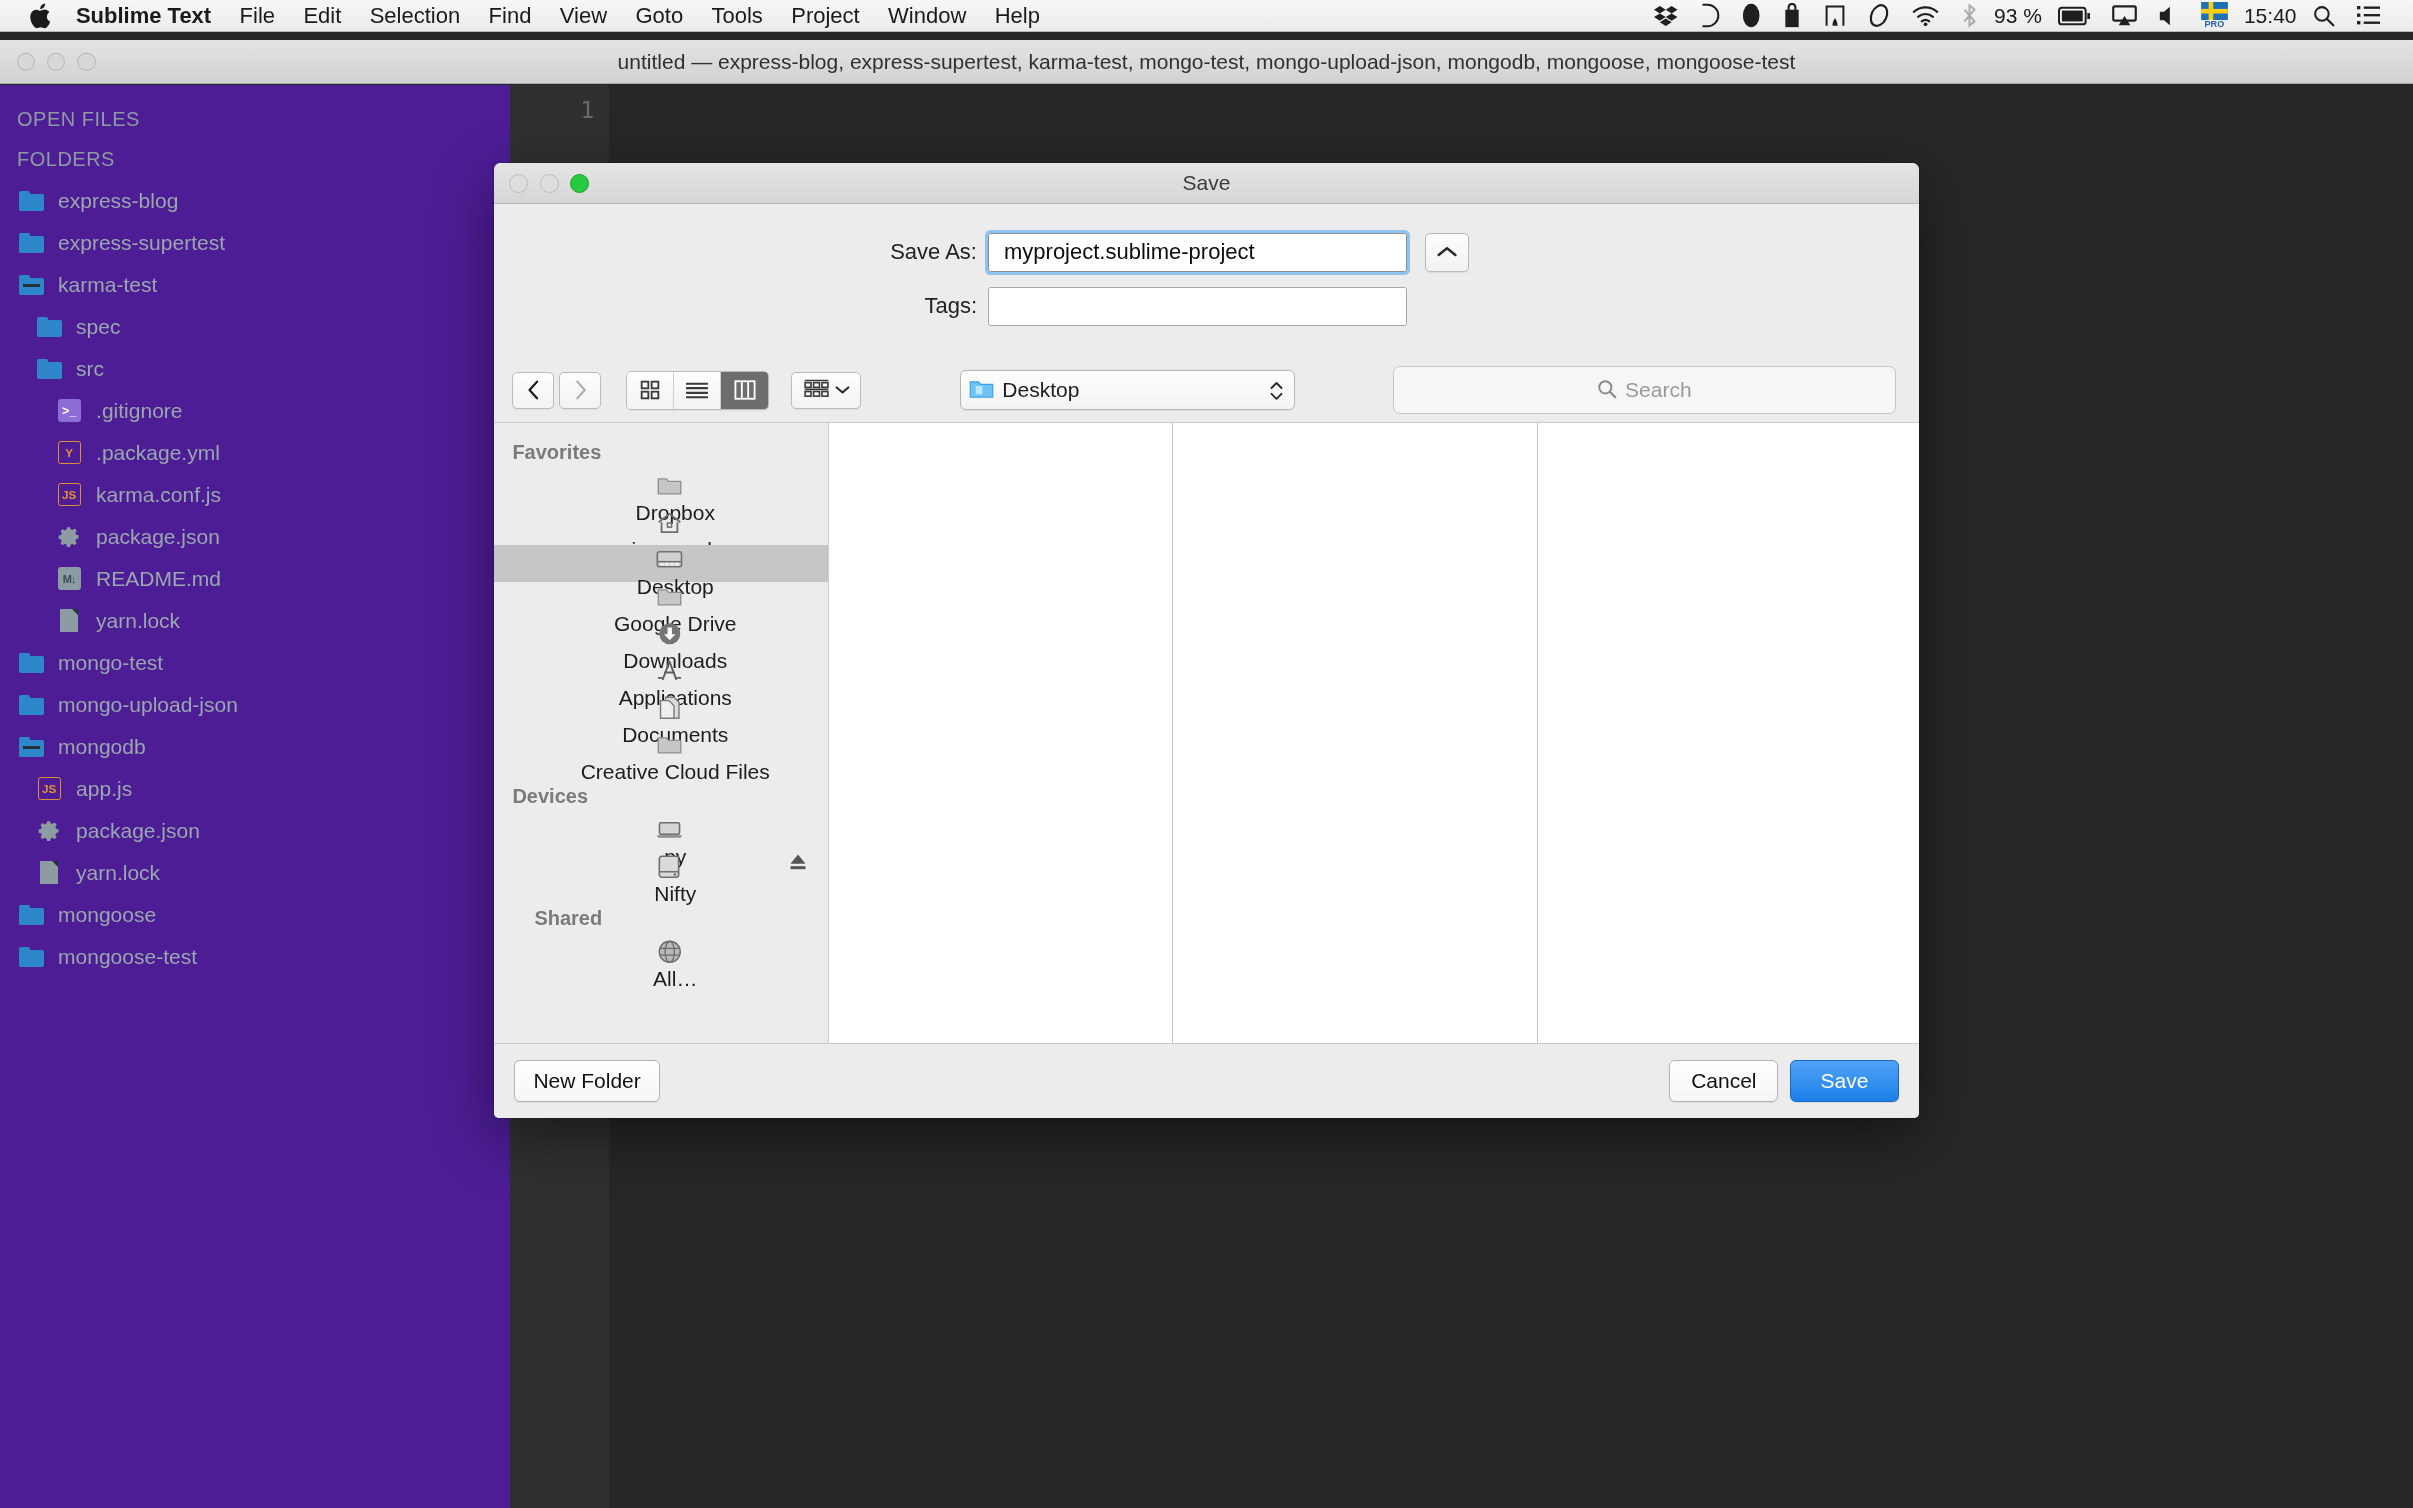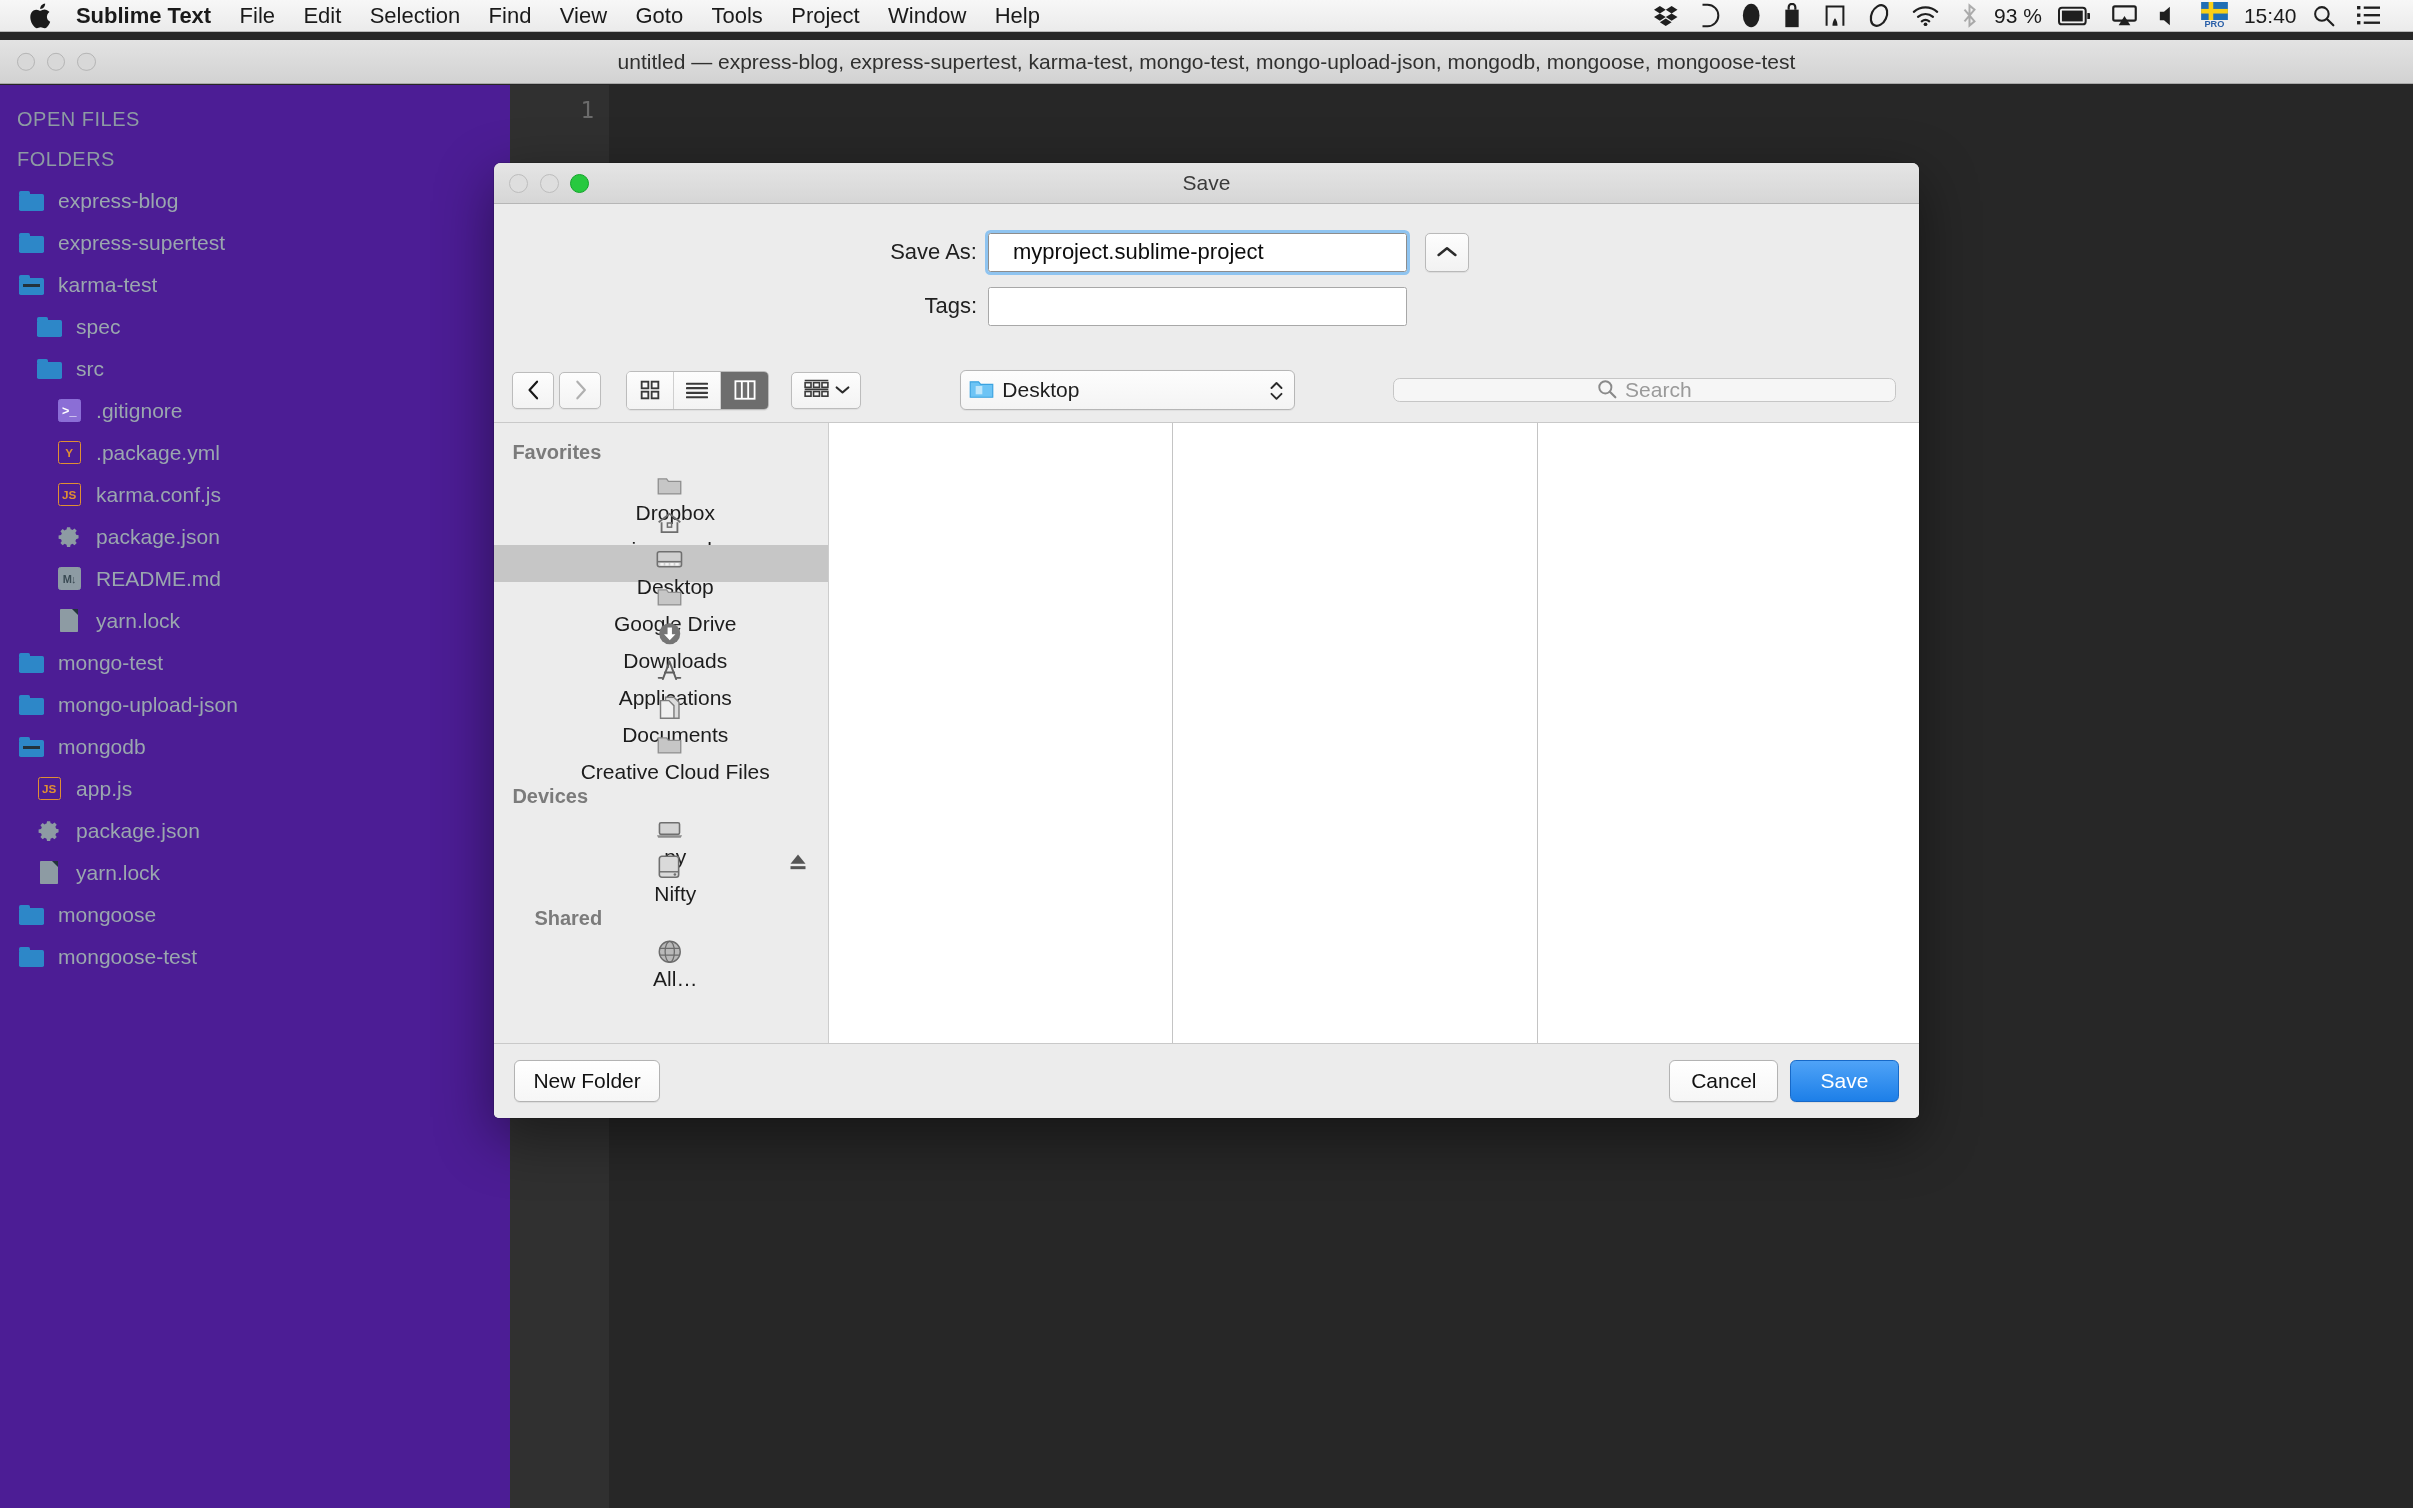--- a/index.html
+++ b/index.html
@@ -185,21 +185,21 @@
     font-size: 22px; color: #212121;
     padding-right: 11px;
   }
   .tf {
     height: 39px;
     background: #fff;
     border: 0.8px solid #a8a8a8;
     border-radius: 2.5px;
     font-size: 22px; color: #0d0d0d;
     display: flex; align-items: center;
-    padding: 0 24px;
+    padding: 0 15px;
     width: 419px;
   }
   #saveas-input {
     width: 419px;
     outline: 3.4px solid #8fc4f0;
     outline-offset: 0.8px;
     border-color: #8d8d8d;
   }
   #collapse-btn {
     margin-left: 18.4px;
@@ -260,21 +260,21 @@
     border: 0.8px solid #b6b6b6;
     border-radius: 5.9px;
     display: flex; align-items: center;
     padding: 0 8.4px;
     box-shadow: 0 0.8px 0.8px rgba(0,0,0,.06);
     position: relative;
   }
   #path-popup .lbl { font-size: 21px; color: #1d1d1d; margin-left: 8.4px; }
   #path-popup .steppers { position: absolute; right: 10px; display: flex; flex-direction: column; gap: 1.7px; align-items: center; }
   #search-field {
-    width: 503px; height: 24px;
+    width: 503px; height: 48px;
     background: #f6f6f6;
     border: 0.8px solid #c6c6c6;
     border-radius: 6.7px;
     display: flex; align-items: center; justify-content: center; gap: 8.4px;
     margin-right: 5px;
   }
   #search-field .ph { font-size: 21px; color: #9a9a9a; }
 
   #dlg-main {
     flex: 1 1 auto;

